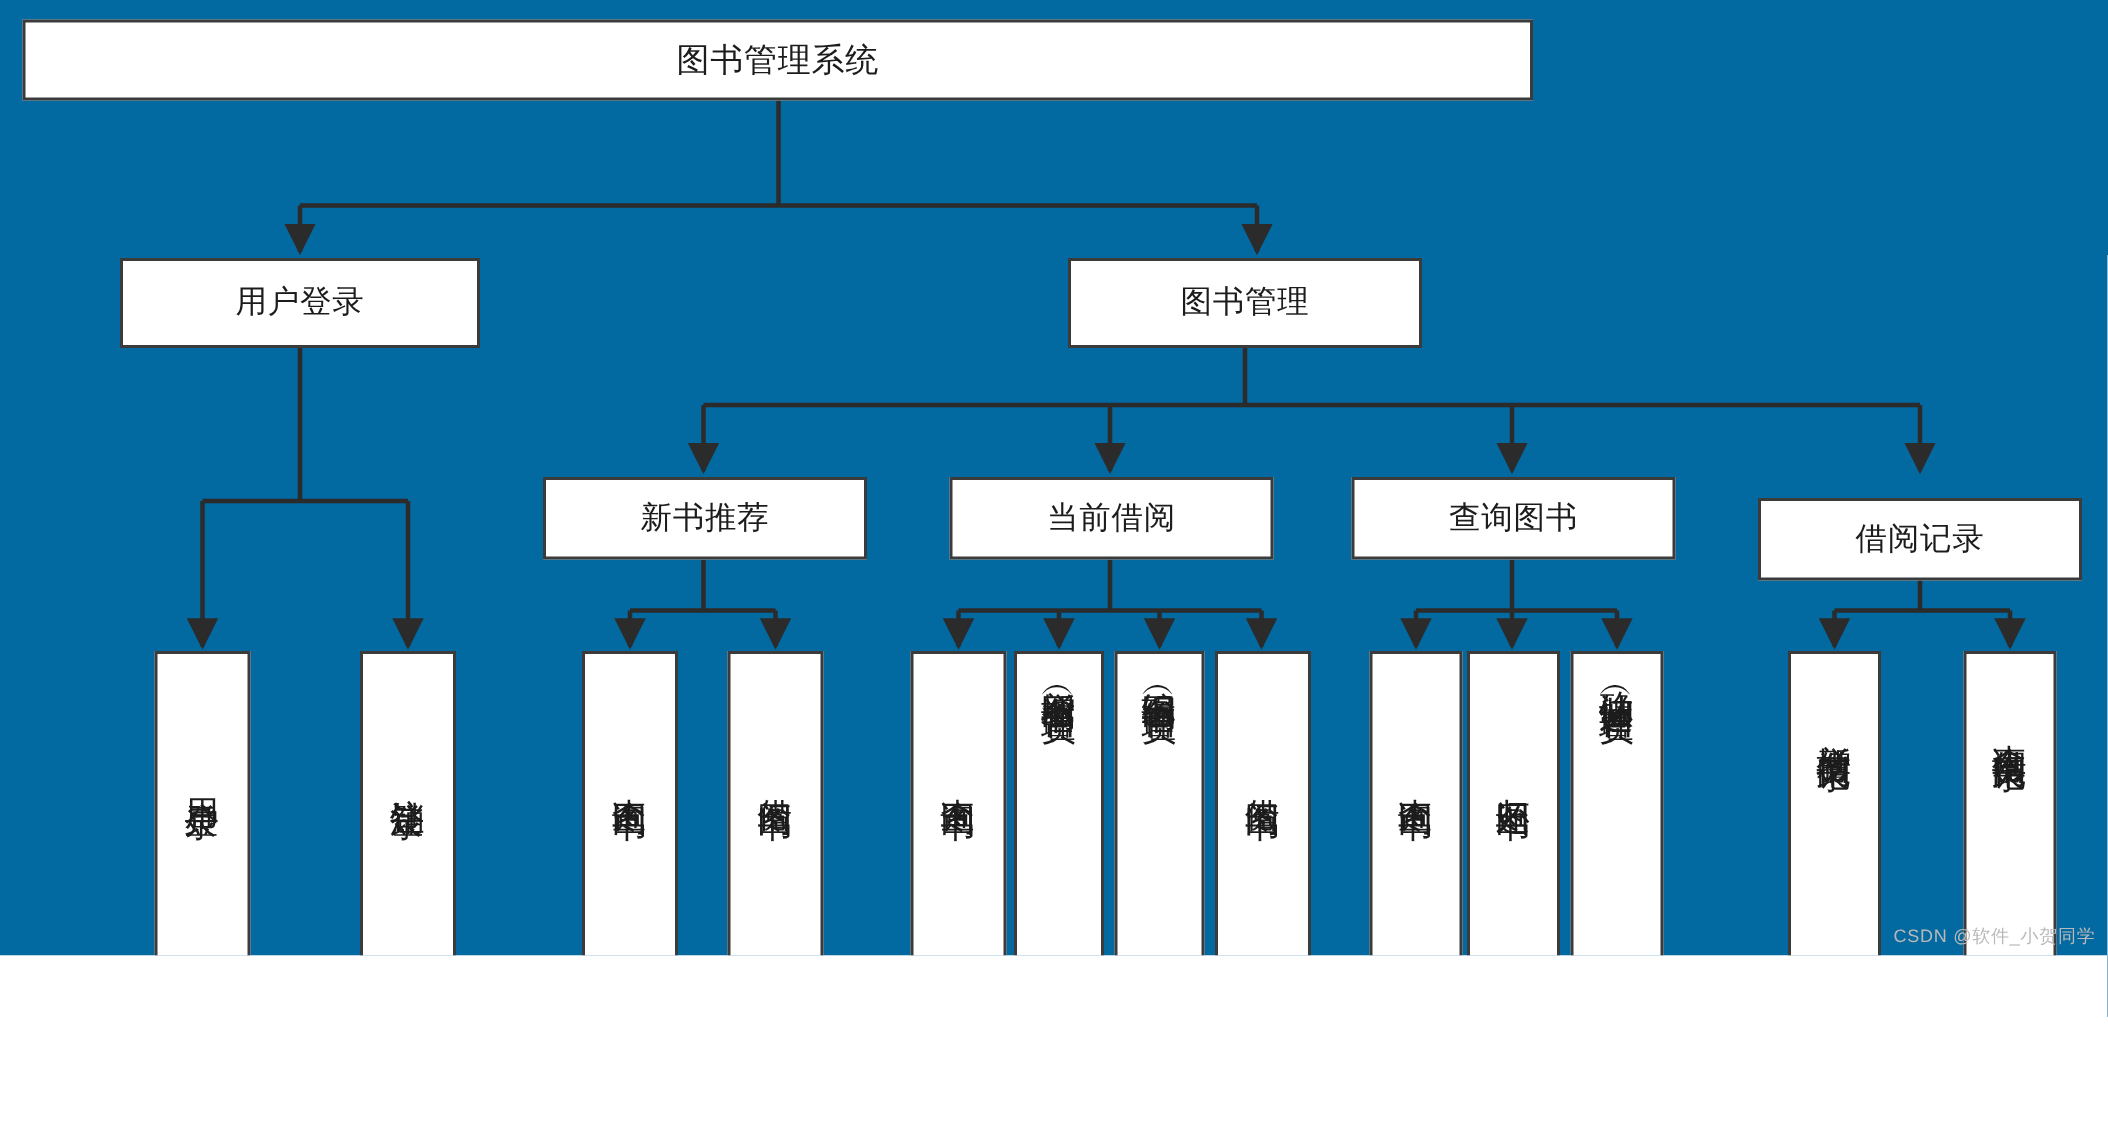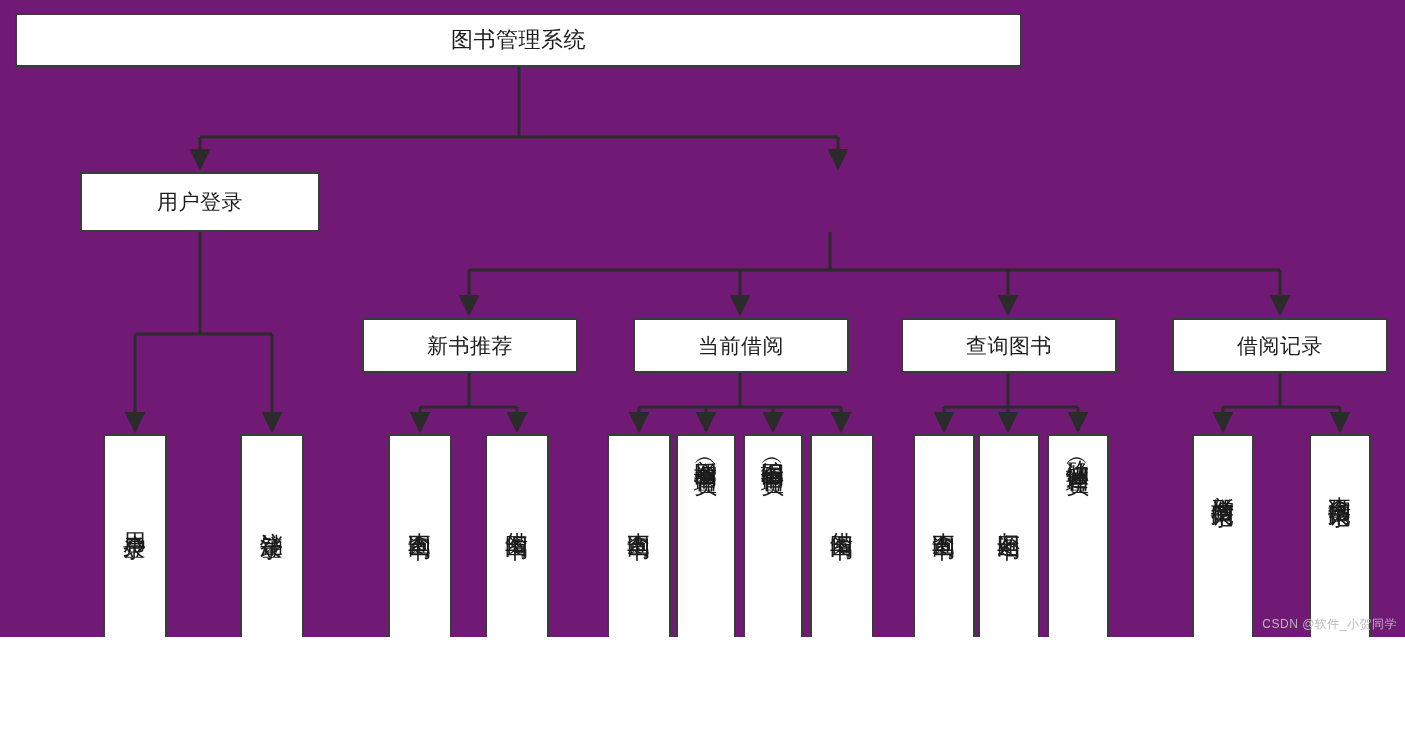--- a/index.html
+++ b/index.html
@@ -7,21 +7,21 @@
     padding: 0;
     background: #ffffff;
   }
   body {
     font-family: "Liberation Sans", "DejaVu Sans", sans-serif;
   }
   #canvas {
     position: relative;
     width: 1405px;
     height: 637px;
-    background: #701a75;
+    background: #0369a1;
     overflow: hidden;
     text-decoration: underline;
   }
   svg#edges {
     position: absolute;
     left: 0;
     top: 0;
     width: 1405px;
     height: 747px;
     pointer-events: none;
@@ -129,31 +129,34 @@
     </g>
   </svg>
 
   <div class="node h" id="root-node" style="left:15px; top:13px; width:1007px; height:54px;">
     <span class="lbl">图书管理系统</span>
   </div>
 
   <div class="node h" style="left:80px; top:172px; width:240px; height:60px;">
     <span class="lbl">用户登录</span>
   </div>
+  <div class="node h" style="left:712px; top:172px; width:236px; height:60px;">
+    <span class="lbl">图书管理</span>
+  </div>
 
   <div class="node h" style="left:362px; top:318px; width:216px; height:55px;justify-content:center;">
     <span class="lbl">新书推荐</span>
   </div>
   <div class="node h" style="left:633px; top:318px; width:216px; height:55px;">
     <span class="lbl">当前借阅</span>
   </div>
   <div class="node h" style="left:901px; top:318px; width:216px; height:55px;">
     <span class="lbl">查询图书</span>
   </div>
-  <div class="node h" style="left:1172px; top:318px; width:216px; height:55px;">
+  <div class="node h" style="left:1172px; top:332px; width:216px; height:55px;">
     <span class="lbl">借阅记录</span>
   </div>
 
   <div class="node v" style="left:103px; top:434px; width:64px; height:302px; padding-top:78px;">
     <span class="lbl">用户登录</span>
   </div>
   <div class="node v" style="left:240px; top:434px; width:64px; height:302px; padding-top:78px;">
     <span class="lbl">注销登录</span>
   </div>
 

